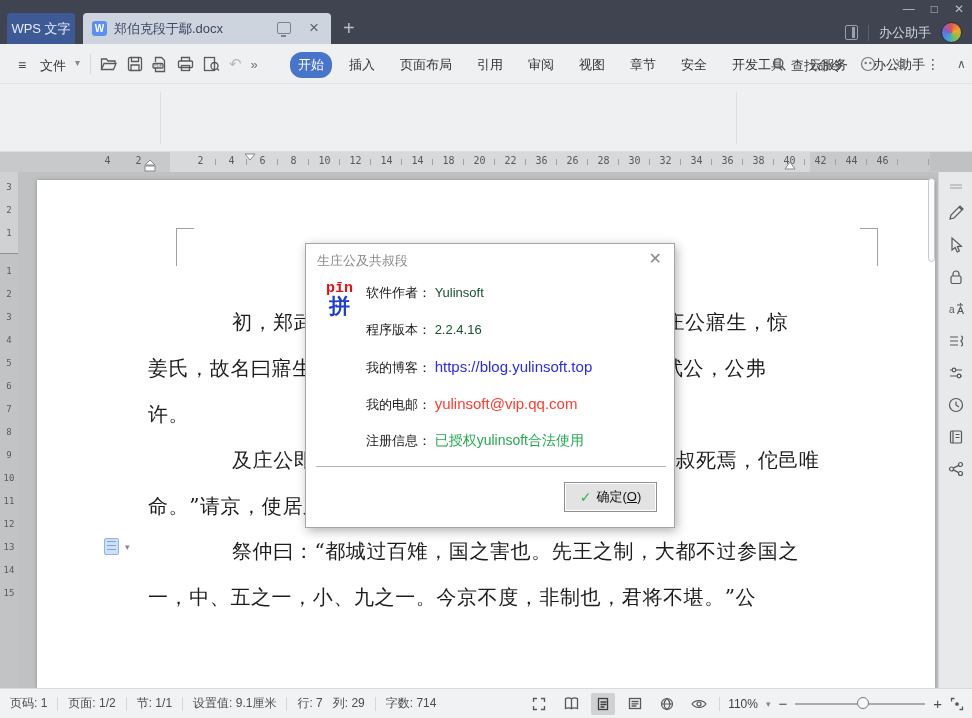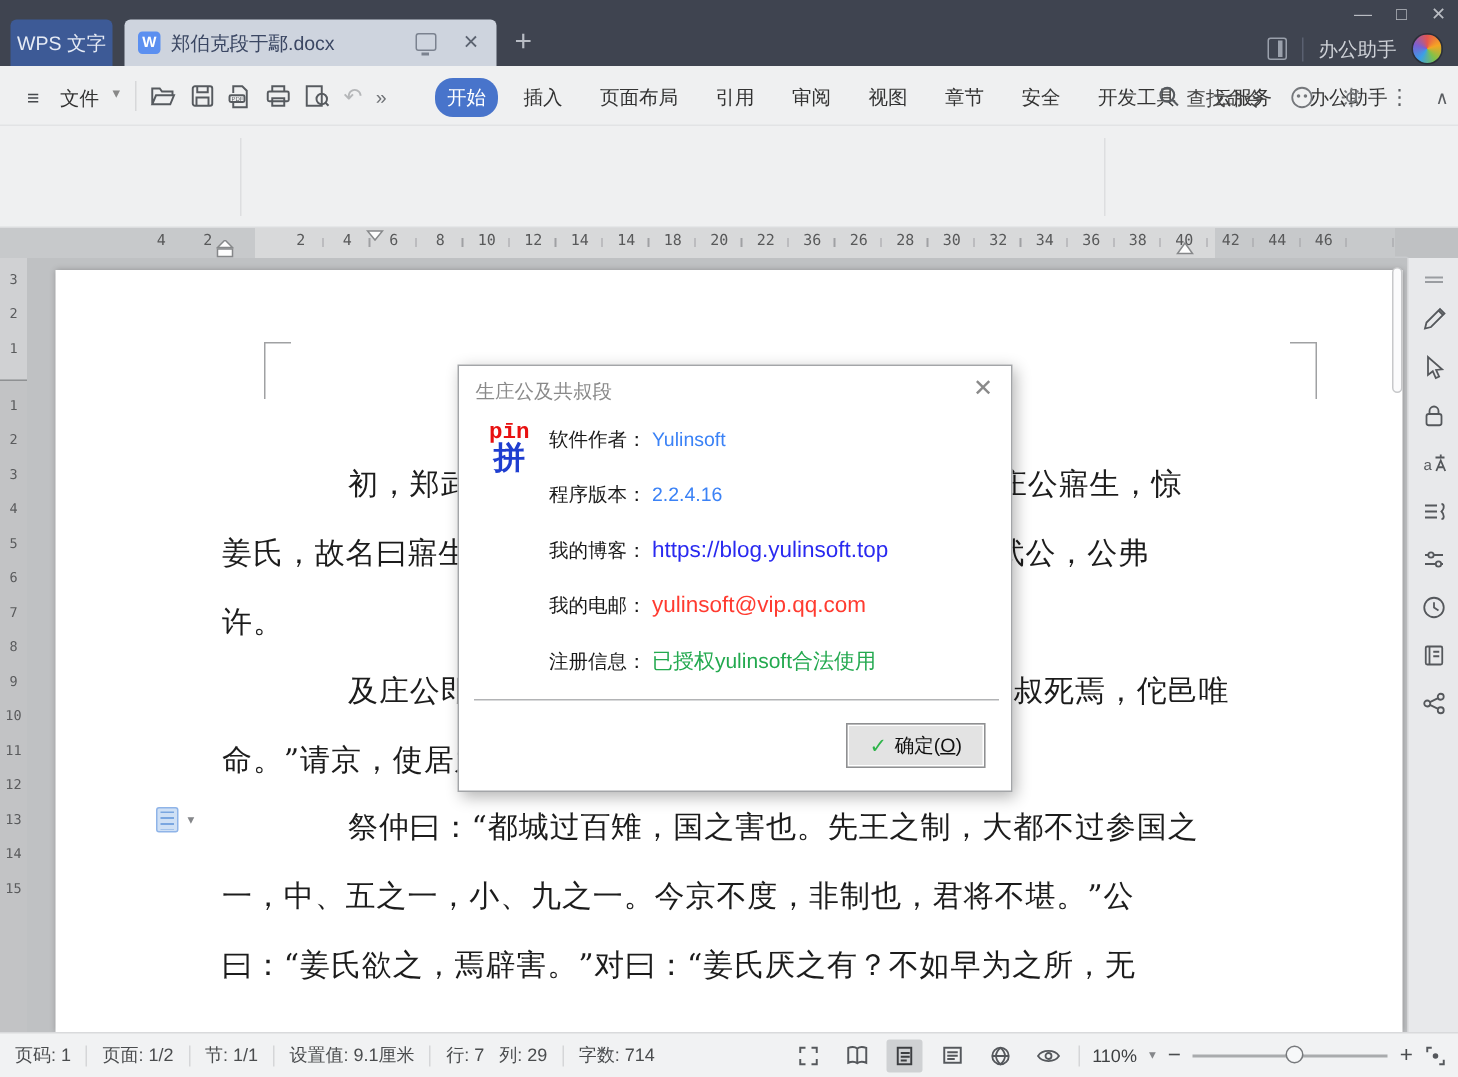--- a/index.html
+++ b/index.html
@@ -99,21 +99,21 @@
   
   .dialog { position:absolute; left:305px; top:71px; width:370px; height:285px; background:#fff; border:1px solid #a3a5a8;
             box-shadow:2px 3px 10px rgba(0,0,0,.3); font-size:13px; }
   .dlg-title { position:absolute; left:11px; top:8px; color:#8a8a8a; font-size:13px; }
   .dlg-close { position:absolute; right:12px; top:5px; color:#8a8a8a; font-size:16px; }
   .dlg-logo { position:absolute; left:20px; top:38px; text-align:center; }
   .dlg-logo .lt { color:#e81111; font-weight:bold; font-size:15px; line-height:14px; font-family:"Liberation Mono",monospace; }
   .dlg-logo .lb { color:#1f3ed0; font-weight:bold; font-size:21px; line-height:20px; }
   .dlg-row { position:absolute; left:60px; white-space:nowrap; }
   .dlg-row .lbl { color:#1a1a1a; }
-  .val-plain { color:#3b82f6; }
+  .val-plain { color:#14532d; }
   .val-link  { color:#2a2af0; font-size:15px; }
   .val-mail  { color:#ff3b30; font-size:15px; }
   .val-lic   { color:#23a94f; font-size:14px; }
   .dlg-hr { position:absolute; left:10px; top:222px; width:350px; border-top:1px solid #b2b3b5; }
   .ok-btn { position:absolute; left:258px; top:238px; width:93px; height:30px; background:#e3e3e3; border:1px solid #8f9092;
             box-shadow:inset 0 0 0 1px #fff; display:flex; align-items:center; justify-content:center; gap:5px; font-size:13px; color:#111; }
   .ok-check { color:#2eb44a; font-weight:bold; font-size:14px; }
   .ok-key { text-decoration:underline; }
 
   
@@ -434,21 +434,20 @@
   <div class="corner-mark-l"></div>
   <div class="corner-mark-r"></div>
 
   <div class="docline" style="left:232px; top:137px;">初，郑武公娶于申，曰武姜。生庄公及共叔段。庄公寤生，惊</div>
   <div class="docline" style="left:148px; top:183px;">姜氏，故名曰寤生，遂恶之。爱共叔段，欲立之。亟请于武公，公弗</div>
   <div class="docline" style="left:148px; top:229px;">许。</div>
   <div class="docline" style="left:232px; top:275px;">及庄公即位，为之请制。公曰：“制，岩邑也，虢叔死焉，佗邑唯</div>
   <div class="docline" style="left:148px; top:321px;">命。”请京，使居之，谓之京城大叔。</div>
   <div class="docline" style="left:148px; top:412px;">一，中、五之一，小、九之一。今京不度，非制也，君将不堪。”公</div>
   <div class="docline" style="left:232px; top:366px;">祭仲曰：“都城过百雉，国之害也。先王之制，大都不过参国之</div>
-  <div class="docline" style="left:148px; top:458px;">曰：“姜氏欲之，焉辟害。”对曰：“姜氏厌之有？不如早为之所，无</div>
 
   <div class="paste-opt">
     <span class="pdoc"></span>
     <span class="caret">▾</span>
   </div>
 
   <div class="vscroll">
     <div class="thumb"></div>
   </div>
 

